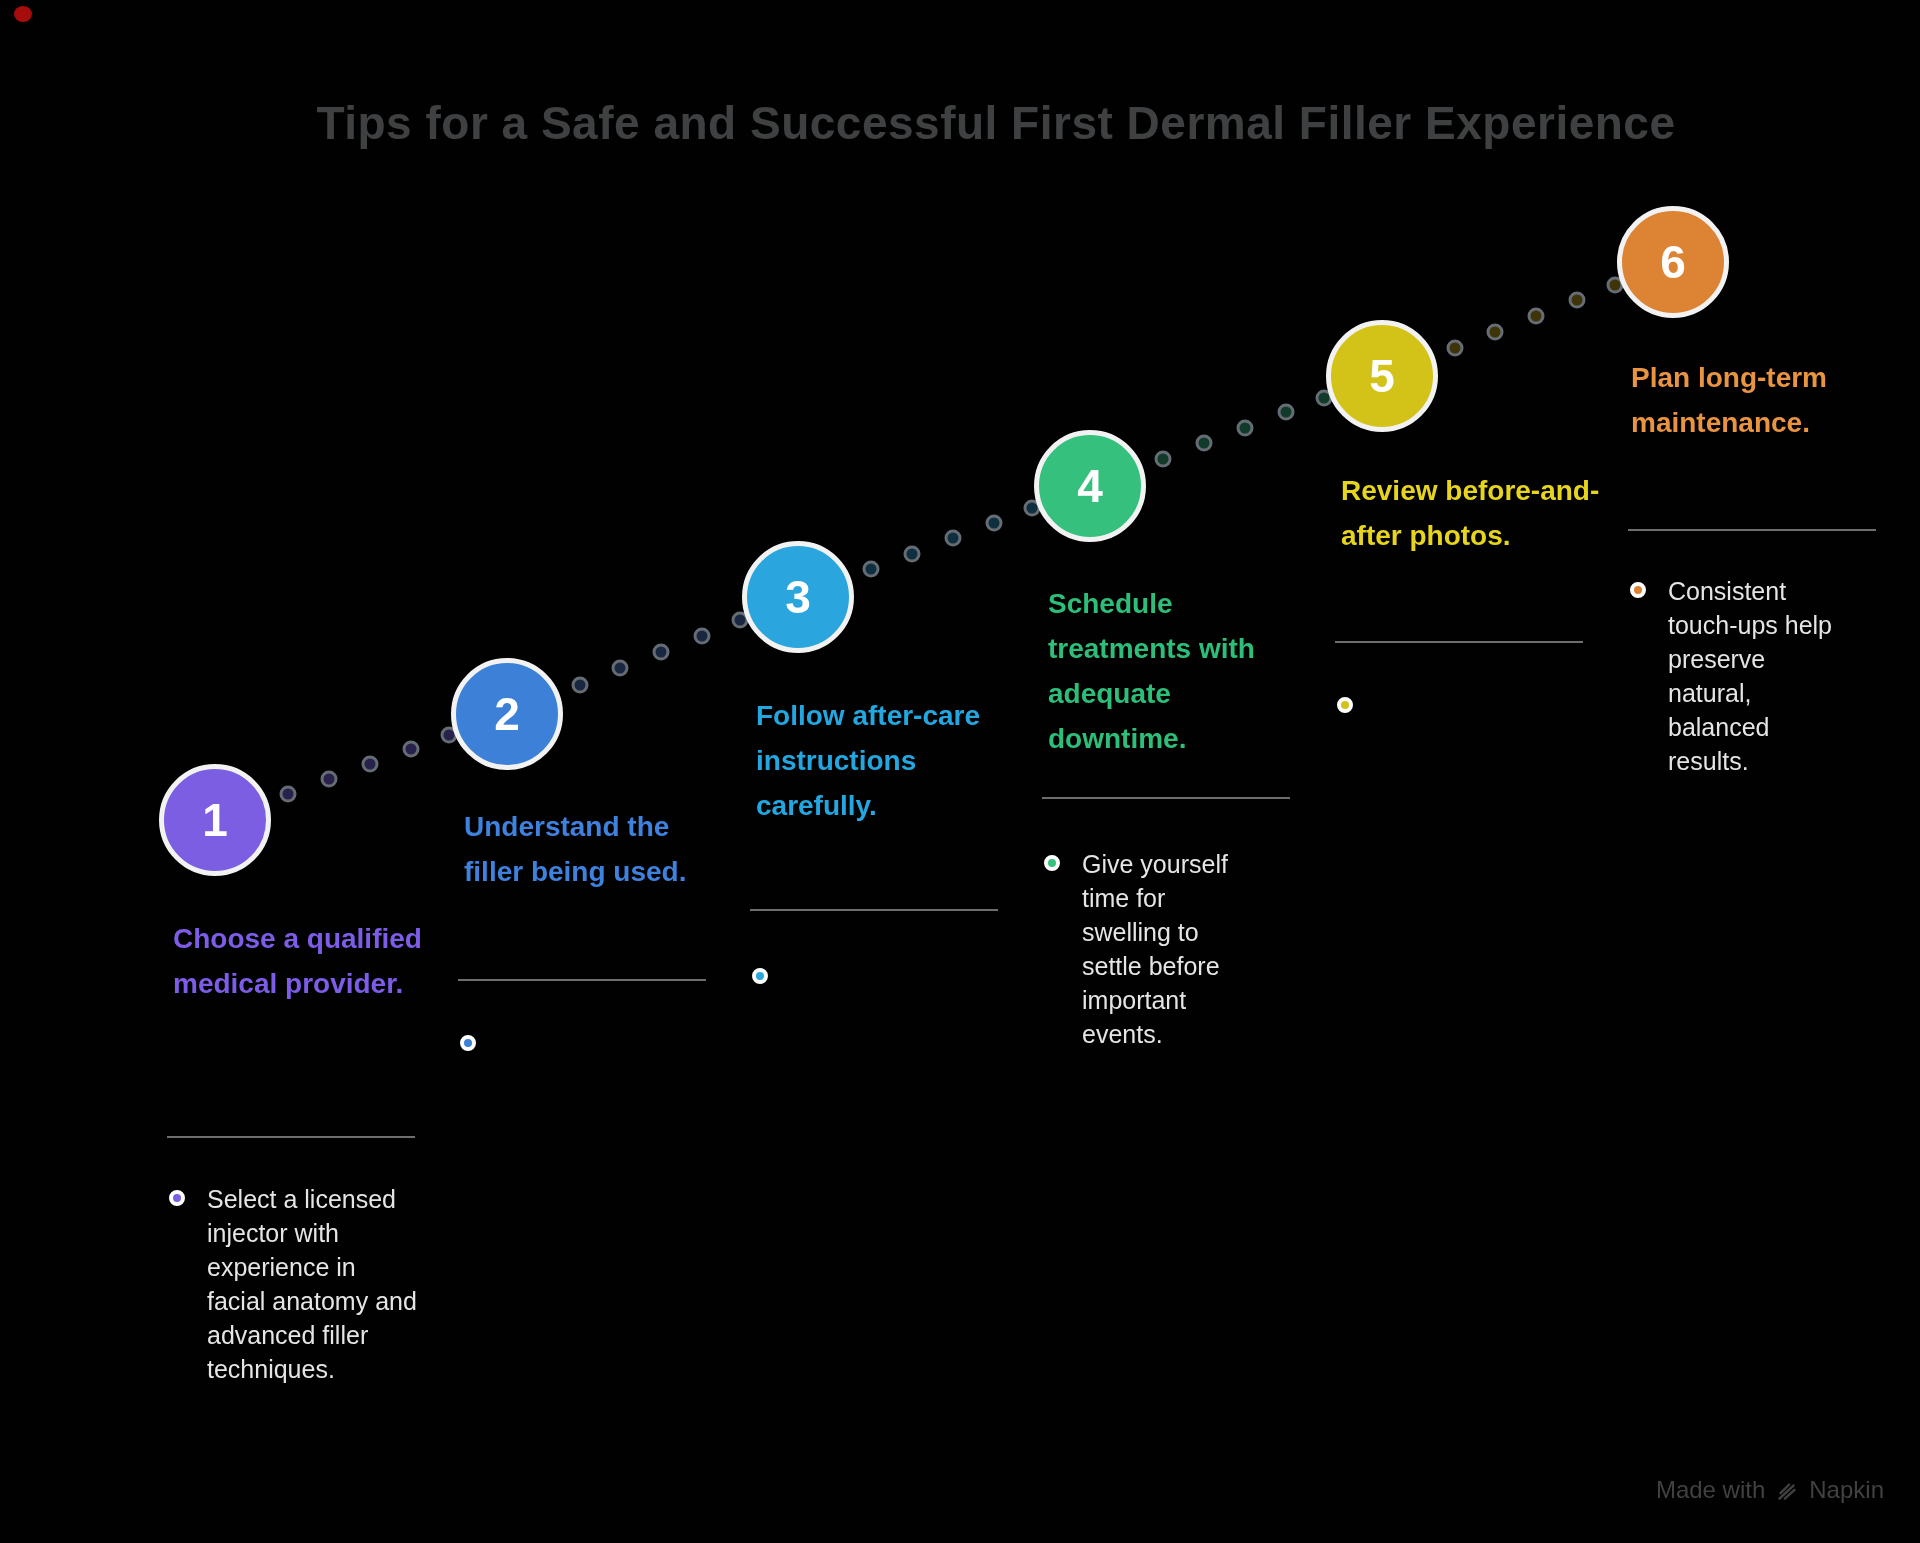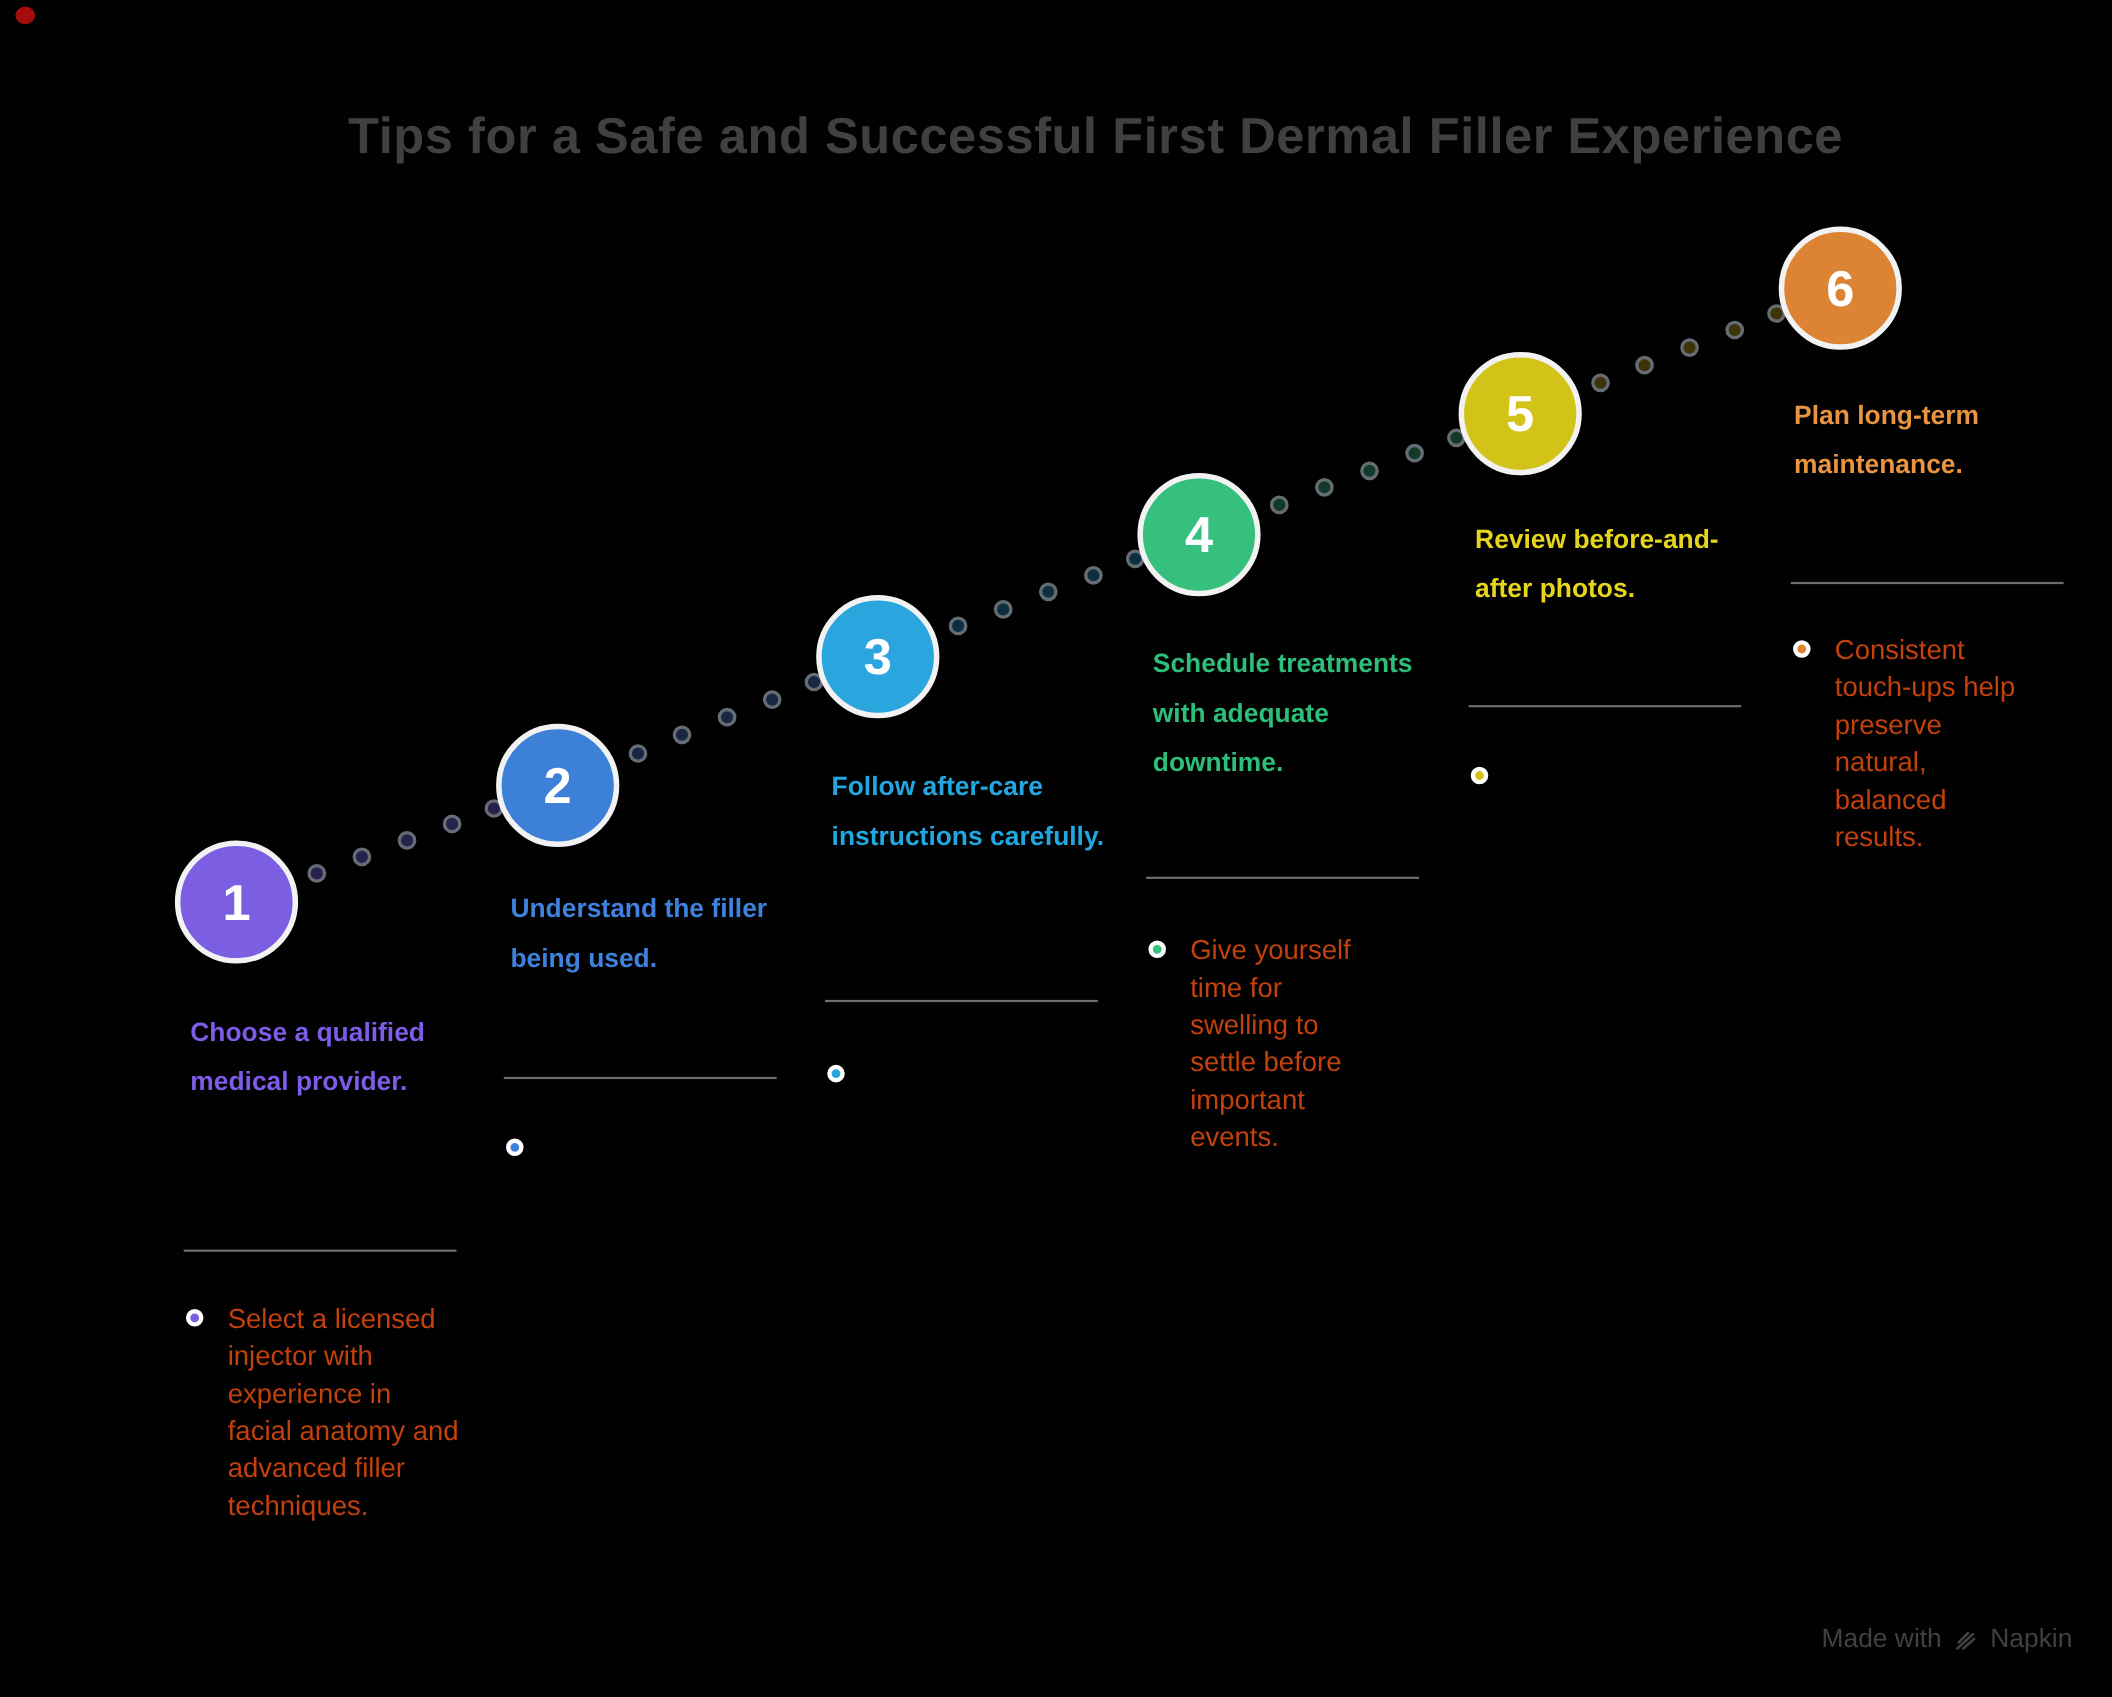--- a/index.html
+++ b/index.html
@@ -11,28 +11,28 @@
     position:absolute;top:96px;left:0;width:100%;text-align:center;
     font-size:46px;font-weight:bold;color:#3e4042;letter-spacing:.5px;margin:0;padding-left:36px;
   }
   .step-circle{
     position:absolute;width:112px;height:112px;border-radius:50%;
     border:5px solid #f2f2f2;box-sizing:border-box;
     display:flex;align-items:center;justify-content:center;
   }
   .step-number{font-size:46px;font-weight:bold;color:#ffffff;}
   .heading{
-    position:absolute;margin:0;font-size:24px;font-weight:bold;
+    position:absolute;margin:0;font-size:28px;font-weight:bold;
     line-height:45px;width:262px;
   }
   .divider{position:absolute;width:248px;height:2px;background:#6e6e6e;}
   .bullets{position:absolute;list-style:none;margin:0;padding:0;}
   .bullets li{
     position:relative;padding-left:40px;box-sizing:border-box;
-    font-size:25px;line-height:34px;color:#c2410c;margin-bottom:54px;
+    font-size:25px;line-height:34px;color:#e5e5e5;margin-bottom:54px;
   }
   .bullets li:last-child{margin-bottom:0;}
   .marker{
     position:absolute;left:2px;top:8px;width:16px;height:16px;border-radius:50%;
     border:4px solid #ffffff;box-sizing:border-box;background:#888;
   }
   .dot{
     position:absolute;width:17px;height:17px;border-radius:50%;
     border:3px solid #656c74;box-sizing:border-box;
     transform:translate(-50%,-50%);

